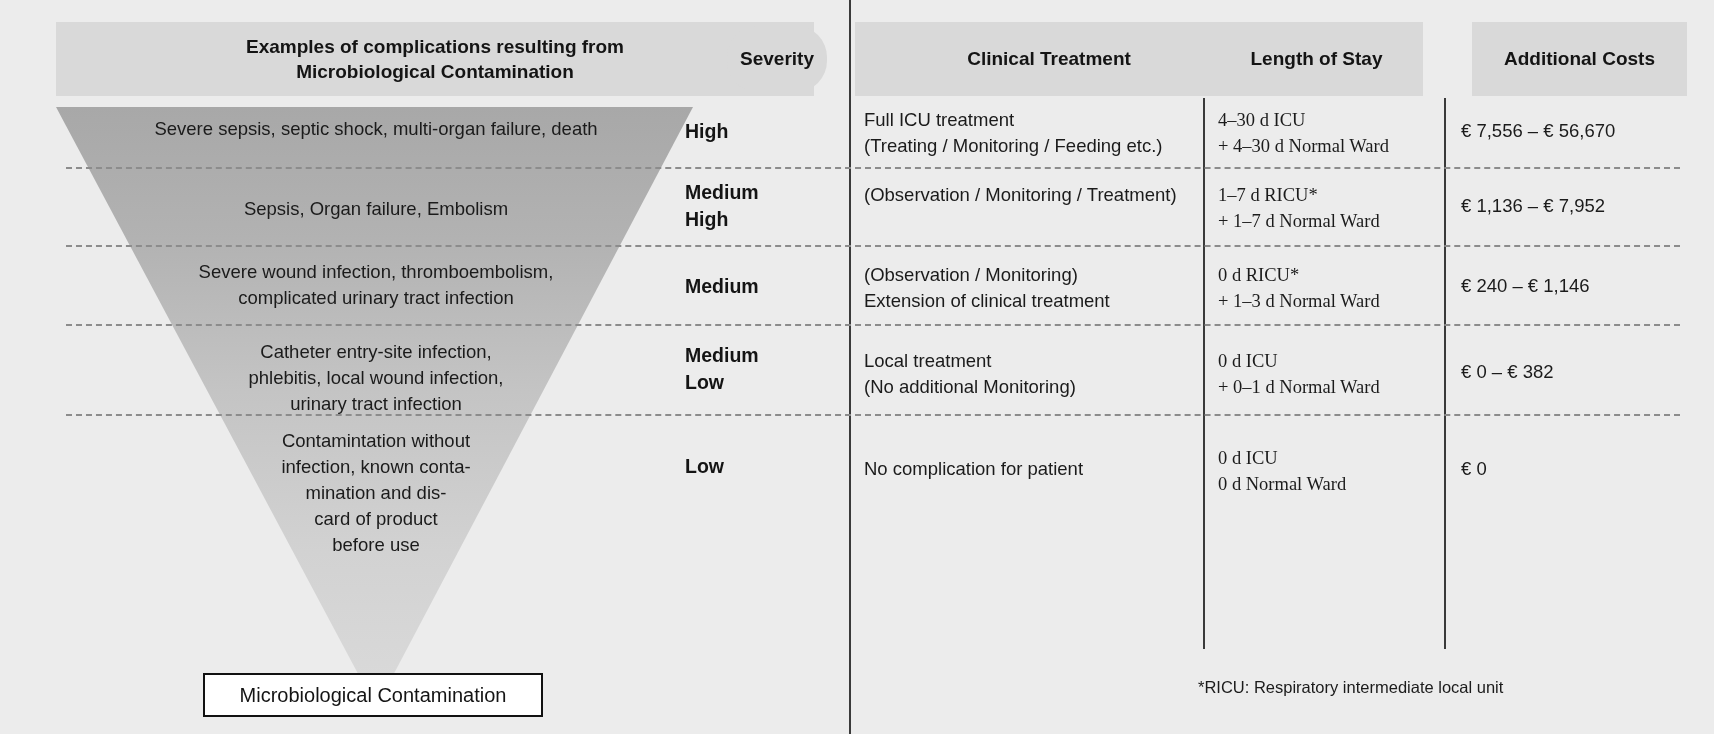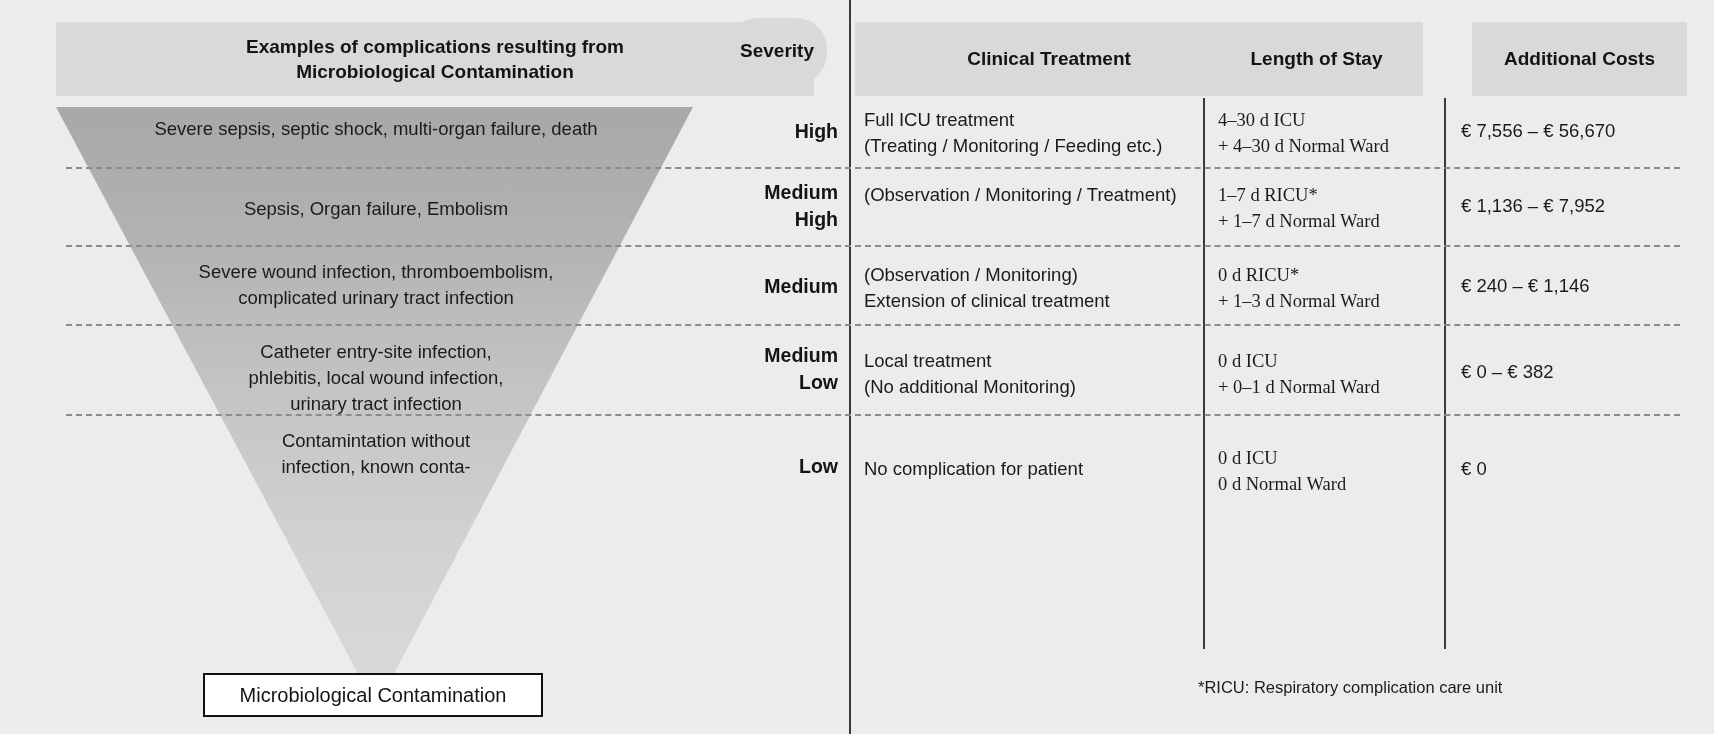--- a/index.html
+++ b/index.html
@@ -52,39 +52,39 @@
     display: flex;
     align-items: center;
     justify-content: center;
     text-align: center;
     font-weight: bold;
     font-size: 19px;
     line-height: 1.32;
     color: #141414;
   }
   #hdr-complications { left: 56px;   top: 22px; width: 758px; height: 74px; }
-  #hdr-severity      { left: 727px;  top: 18px; width: 100px; height: 66px; border-radius: 31px; }
+  #hdr-severity      { left: 727px;  top: 26px; width: 100px; height: 66px; border-radius: 31px; }
   #hdr-treatment     { left: 855px;  top: 22px; width: 388px; height: 74px; }
   #hdr-stay          { left: 1210px; top: 22px; width: 213px; height: 74px; }
   #hdr-costs         { left: 1472px; top: 22px; width: 215px; height: 74px; }
 
   .cell-complication {
     position: absolute;
     left: 66px;
     width: 620px;
     text-align: center;
     font-size: 18.5px;
     line-height: 1.40;
     color: #1b1b1b;
   }
   .cell-severity {
     position: absolute;
-    left: 706px;
+    left: 685px;
     width: 132px;
-    text-align: right;
+    text-align: left;
     font-size: 19.5px;
     font-weight: bold;
     line-height: 1.36;
     color: #141414;
   }
   .cell-treatment {
     position: absolute;
     left: 864px;
     width: 336px;
     text-align: left;
@@ -250,30 +250,33 @@
   <div>0 d ICU</div>
   <div>+ 0–1 d Normal Ward</div>
 </div>
 <div class="cell-costs" style="top:359px;">
   <div>€ 0 – € 382</div>
 </div>
 
 <div class="cell-complication" style="top:428px;">
   <div>Contamintation without</div>
   <div>infection, known conta-</div>
+  <div style="white-space:pre;">mination and dis-
+card of product
+before use</div>
 </div>
 <div class="cell-severity" style="top:453px;">
   <div>Low</div>
 </div>
 <div class="cell-treatment" style="top:456px;">
   <div>No complication for patient</div>
 </div>
 <div class="cell-stay" style="top:445px;">
   <div>0 d ICU</div>
   <div>0 d Normal Ward</div>
 </div>
 <div class="cell-costs" style="top:456px;">
   <div>€ 0</div>
 </div>
 
 <div id="bottom-label">Microbiological Contamination</div>
 
-<div id="footnote">*RICU: Respiratory complication care unit</div>
+<div id="footnote">*RICU: Respiratory intermediate local unit</div>
 
 </body></html>

